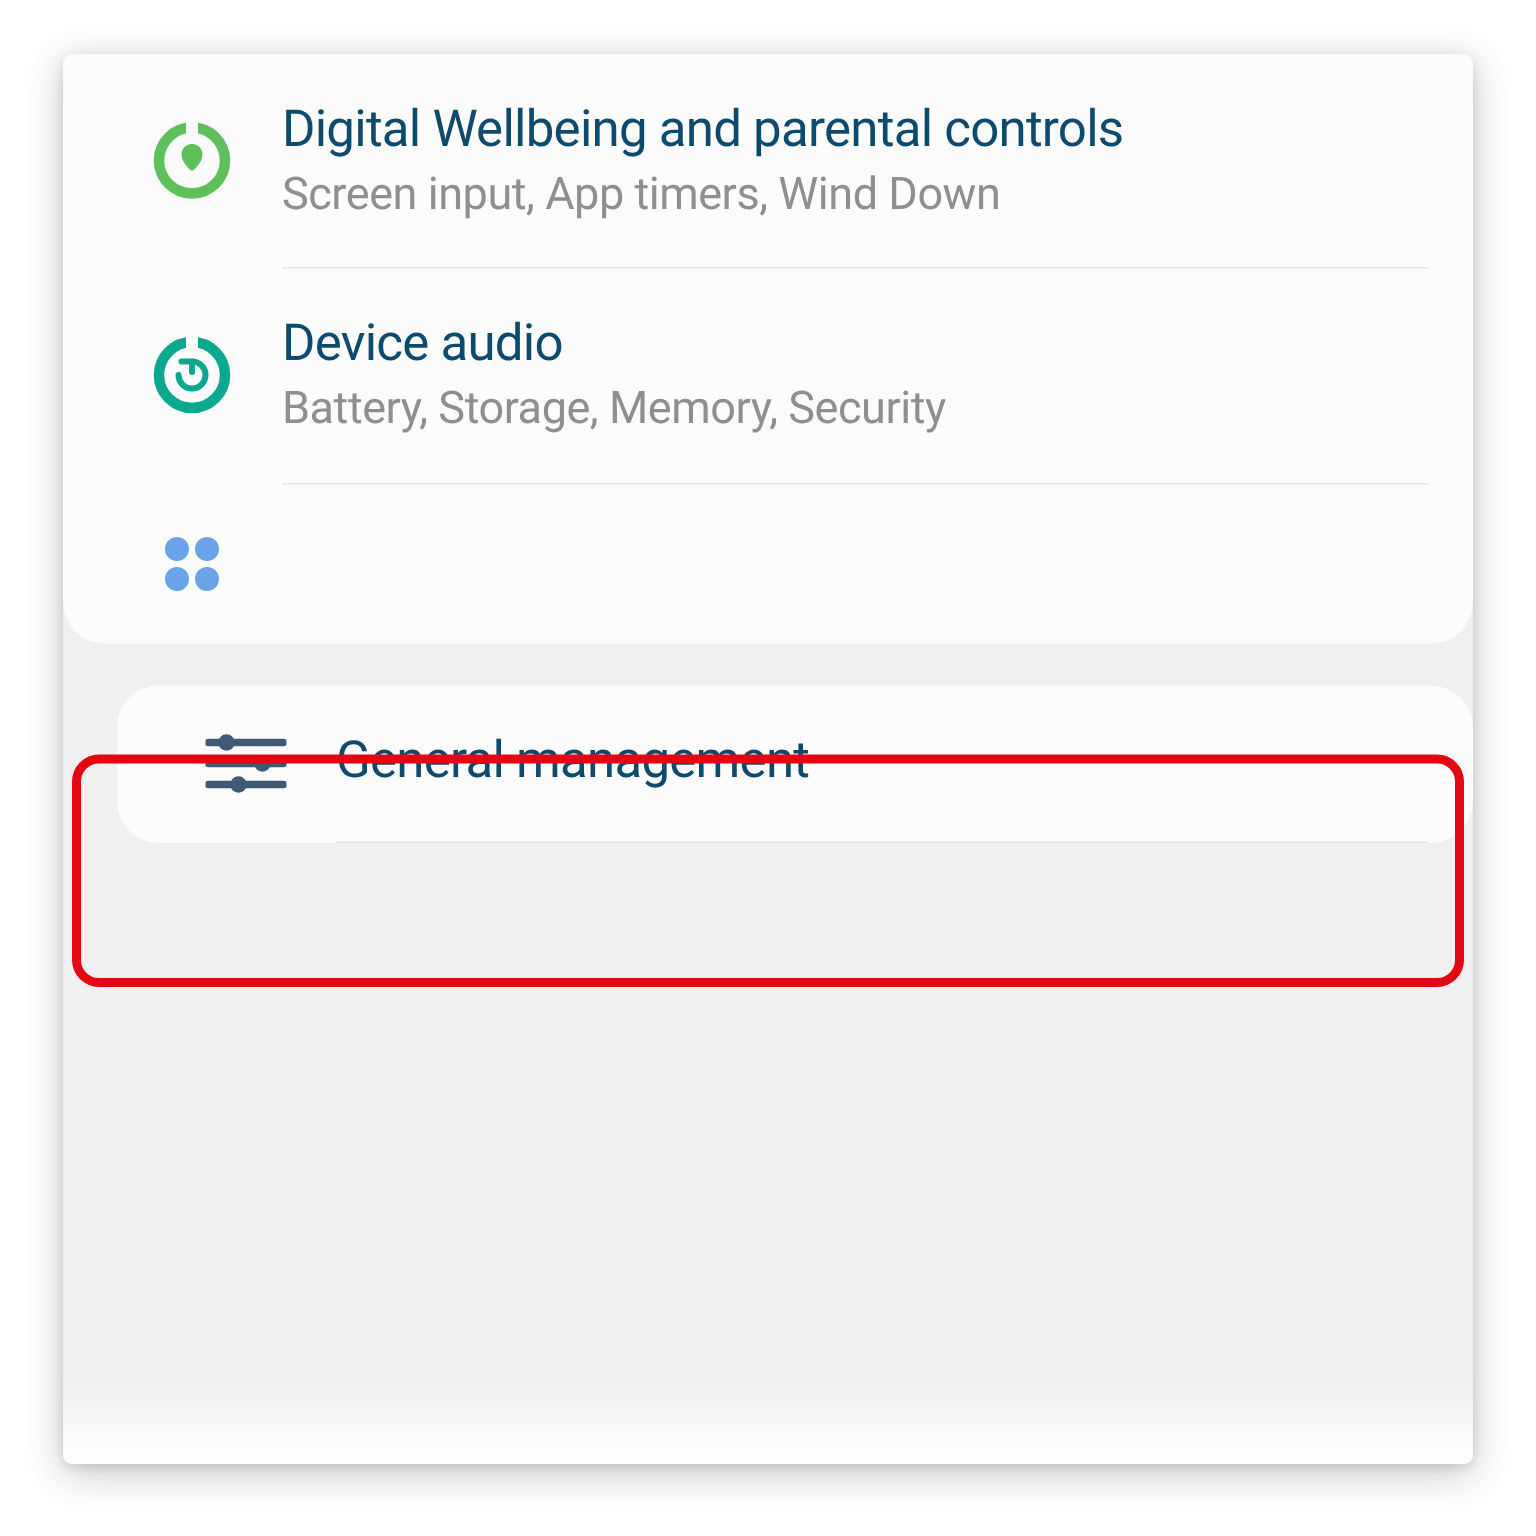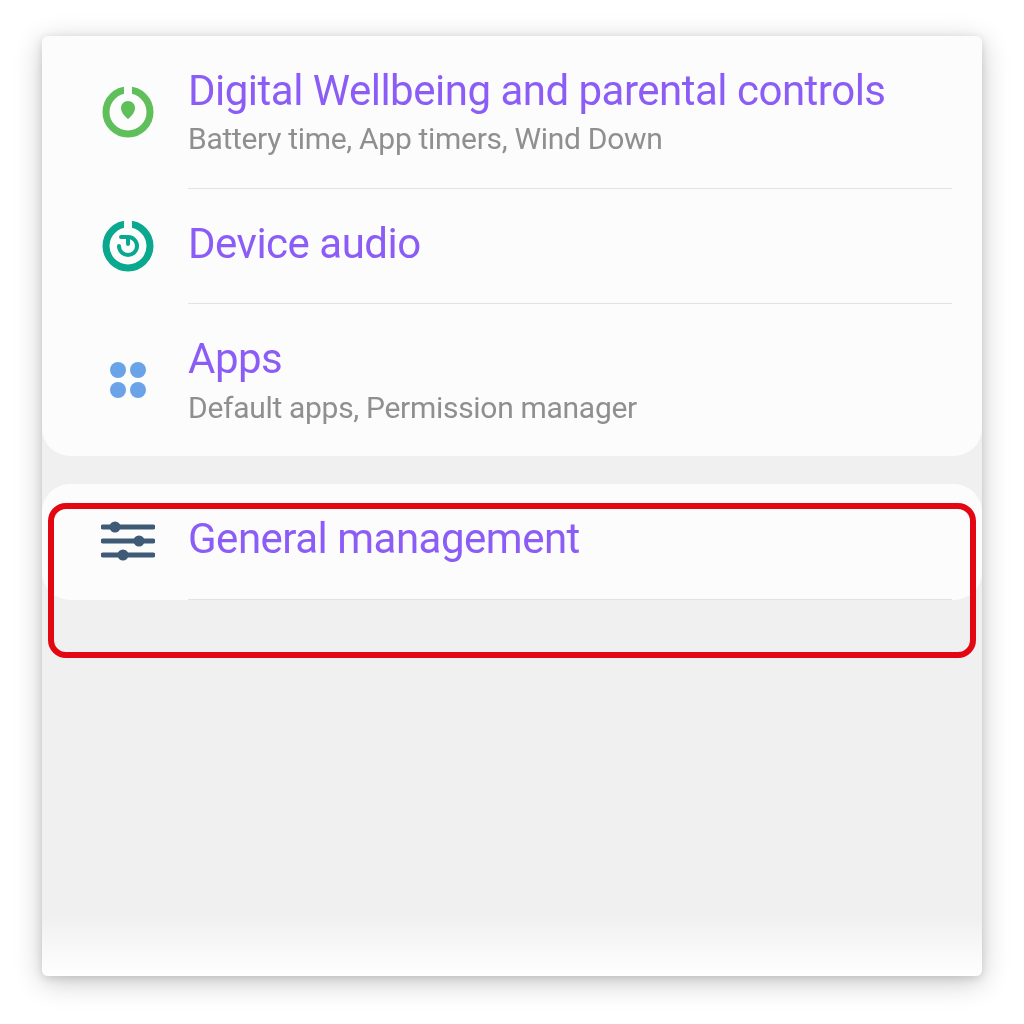--- a/index.html
+++ b/index.html
@@ -40,23 +40,23 @@
   }
   .icon-slot {
     width: 120px;
     flex: 0 0 120px;
     display: flex;
     align-items: center;
     justify-content: center;
   }
   .text-slot { flex: 1; min-width: 0; }
   .title {
-    font-size: 42px;
+    font-size: 34px;
     font-weight: 400;
-    color: #8b5cf6;
+    color: #0c4a6e;
     line-height: 1.2;
     letter-spacing: -0.5px;
     margin-bottom: 4px;
   }
   .subtitle {
     font-size: 30px;
     color: #8f8f8f;
     line-height: 1.25;
     letter-spacing: -0.3px;
   }
@@ -91,62 +91,59 @@
     <div class="row">
       <div class="icon-slot">
         <svg width="52" height="52" viewBox="0 0 52 52">
           <circle cx="26" cy="26" r="22" fill="none" stroke="#5fbf5a" stroke-width="7"></circle>
           <path d="M26 15 C22 15 19 18 19 22 C19 28 26 33 26 33 C26 33 33 28 33 22 C33 18 30 15 26 15 Z" fill="#5fbf5a"></path>
           <rect x="22" y="0" width="8" height="10" fill="#fcfcfc"></rect>
         </svg>
       </div>
       <div class="text-slot">
         <div class="title">Digital Wellbeing and parental controls</div>
-        <div class="subtitle">Battery time, App timers, Wind Down</div>
+        <div class="subtitle">Screen input, App timers, Wind Down</div>
       </div>
     </div>
 
     <div class="divider"></div>
 
     <div class="row">
       <div class="icon-slot">
         <svg width="52" height="52" viewBox="0 0 52 52">
           <circle cx="26" cy="26" r="22" fill="none" stroke="#0aa88f" stroke-width="7"></circle>
           <rect x="22" y="0" width="8" height="10" fill="#fcfcfc"></rect>
           <path d="M26 17 A9 9 0 1 1 17 26" fill="none" stroke="#0aa88f" stroke-width="4" stroke-linecap="round"></path>
           <path d="M19 17 L26 17 L26 24" fill="none" stroke="#0aa88f" stroke-width="4" stroke-linecap="round" stroke-linejoin="round"></path>
         </svg>
       </div>
       <div class="text-slot">
         <div class="title">Device audio</div>
+        <div class="subtitle">Battery, Storage, Memory, Security</div>
       </div>
     </div>
 
     <div class="divider"></div>
 
     <div class="row">
       <div class="icon-slot">
         <svg width="46" height="46" viewBox="0 0 46 46">
           <circle cx="13" cy="13" r="8" fill="#6aa3e8"></circle>
           <circle cx="33" cy="13" r="8" fill="#6aa3e8"></circle>
           <circle cx="13" cy="33" r="8" fill="#6aa3e8"></circle>
           <circle cx="33" cy="33" r="8" fill="#6aa3e8"></circle>
         </svg>
       </div>
-      <div class="text-slot">
-        <div class="title">Apps</div>
-        <div class="subtitle">Default apps, Permission manager</div>
-      </div>
     </div>
 
   </div>
 
   <div class="gap"></div>
 
-  <div class="card" style="position:relative;">
+  <div class="card" style="position:relative;margin-left:36px;">
 
     <div class="row" id="row-general">
       <div class="icon-slot">
         <svg width="54" height="44" viewBox="0 0 54 44">
           <line x1="2" y1="8" x2="52" y2="8" stroke="#3e5a75" stroke-width="5" stroke-linecap="round"></line>
           <line x1="2" y1="22" x2="52" y2="22" stroke="#3e5a75" stroke-width="5" stroke-linecap="round"></line>
           <line x1="2" y1="36" x2="52" y2="36" stroke="#3e5a75" stroke-width="5" stroke-linecap="round"></line>
           <circle cx="14" cy="8" r="5.5" fill="#3e5a75"></circle>
           <circle cx="38" cy="22" r="5.5" fill="#3e5a75"></circle>
           <circle cx="22" cy="36" r="5.5" fill="#3e5a75"></circle>

